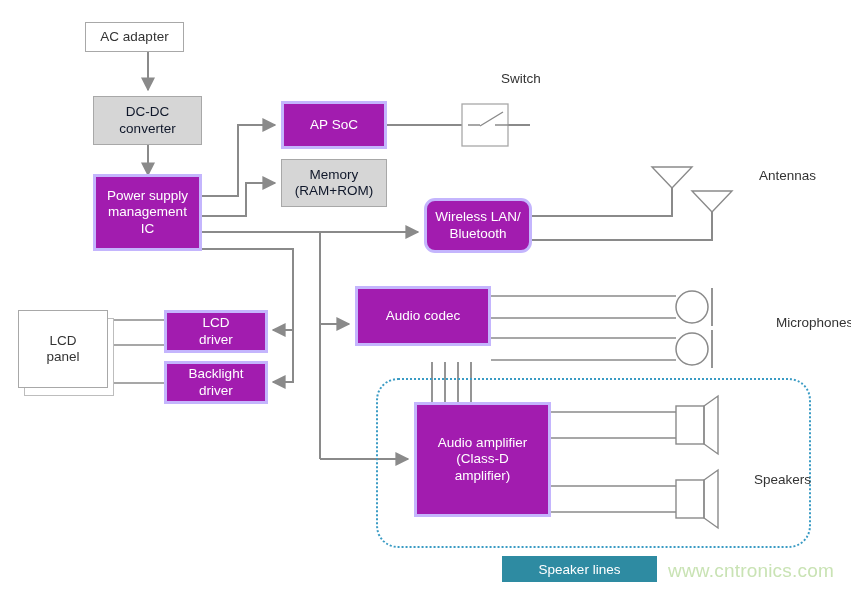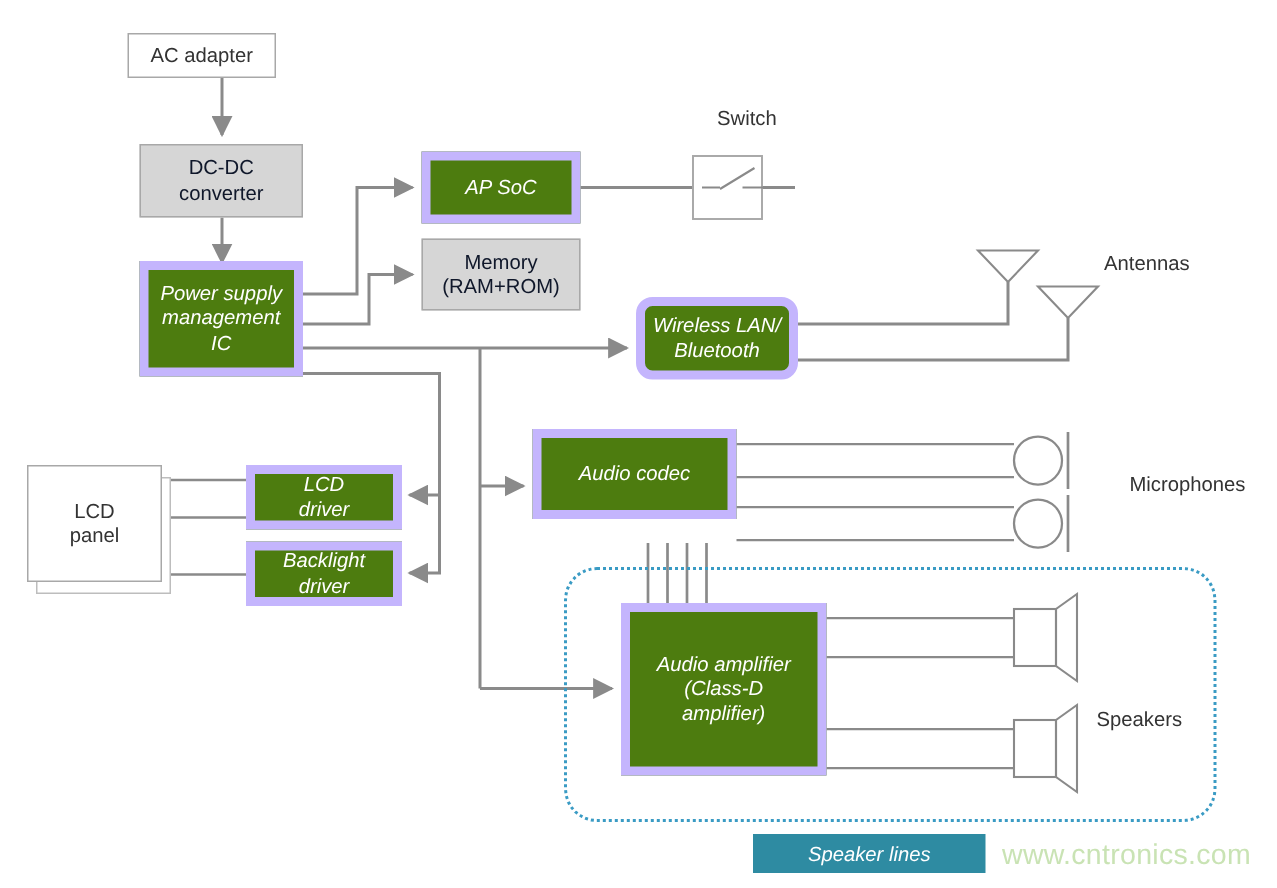--- a/index.html
+++ b/index.html
@@ -29,51 +29,50 @@
     box-sizing: border-box;
     display: flex;
     align-items: center;
     justify-content: center;
     text-align: center;
     line-height: 1.22;
     font-size: 13.5px;
     white-space: pre-line;
   }
   .blk.dark {
-    background: #4d7c0f;
+    background: #a21caf;
     color: #ffffff;
-    border: 6px solid #c4b5fd;
-    font-style: italic;
+    border: 3px solid #c4b5fd;
   }
   .blk.light {
     background: #d6d6d6;
     color: #0f172a;
     border: 1px solid #a8a8a8;
   }
   .blk.white {
     background: #ffffff;
     color: #333333;
     border: 1px solid #a8a8a8;
   }
   .lbl {
     position: absolute;
     font-size: 13.5px;
     color: #333333;
     white-space: nowrap;
+    margin-left: 23px;
   }
   .legend-box {
     position: absolute;
     box-sizing: border-box;
     display: flex;
     align-items: center;
     justify-content: center;
     font-size: 13.5px;
     color: #ffffff;
     background: #2e8ba2;
-    font-style: italic;
   }
   .watermark {
     position: absolute;
     font-size: 19px;
     color: #c9e3b4;
     white-space: nowrap;
     letter-spacing: 0.2px;
   }
   .dotted-region {
     position: absolute;

